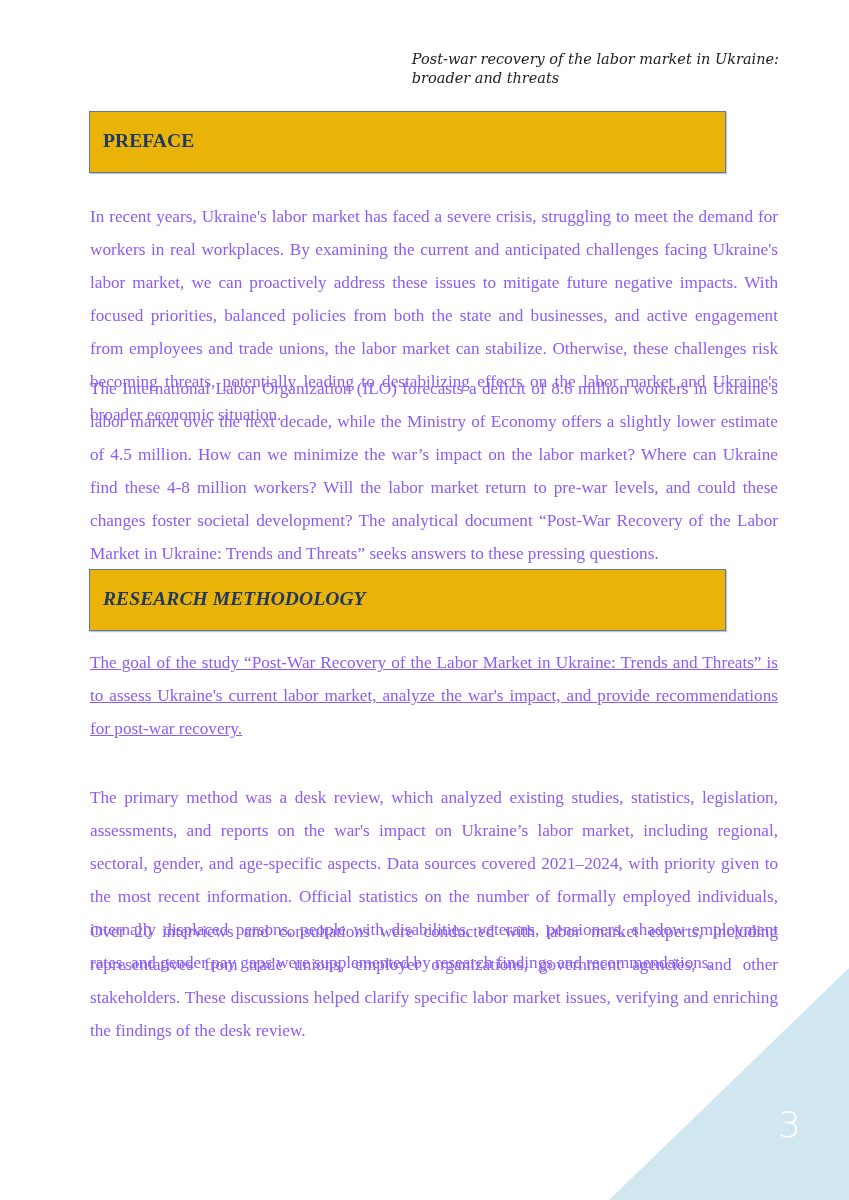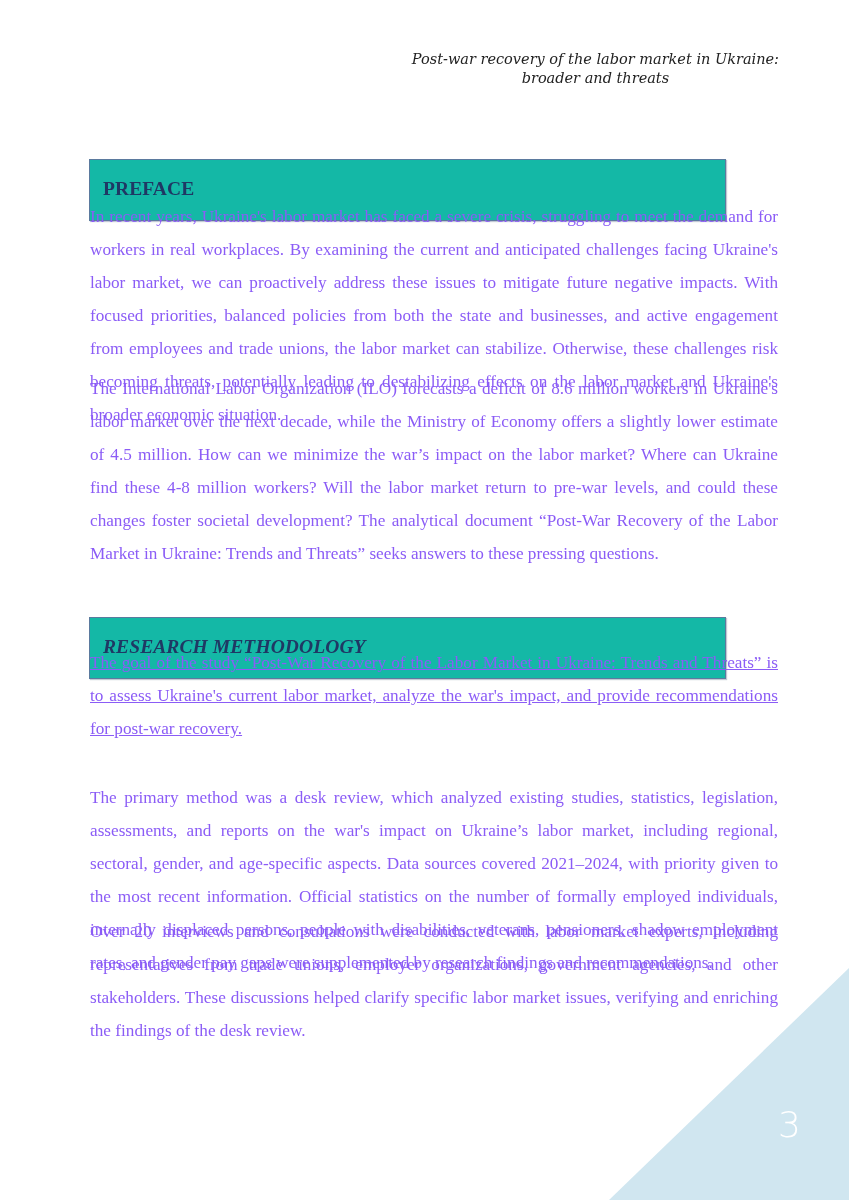--- a/index.html
+++ b/index.html
@@ -12,36 +12,35 @@
       height: 1200px;
       position: relative;
       overflow: hidden;
       font-family: "DejaVu Serif", "Liberation Serif", serif;
       color: #1a1a1a;
     }
     .page-header {
       position: absolute;
       right: 70px;
       top: 50px;
-      text-align: center;
+      text-align: left;
       font-style: italic;
       font-size: 14.5px;
       line-height: 19px;
       color: #222;
       font-family: "DejaVu Serif", serif;
     }
     .section-box {
       position: absolute;
       left: 89px;
       width: 637px;
-      background: #14b8a6;
+      background: #eab308;
       border: 1.5px solid #5b7a9e;
       box-shadow: 1px 1px 1px rgba(80,100,130,0.35);
       box-sizing: border-box;
-      margin-top: 48px;
     }
     .section-box.preface {
       top: 111px;
       height: 62px;
     }
     .section-box.method {
       top: 569px;
       height: 62px;
       font-style: italic;
     }

